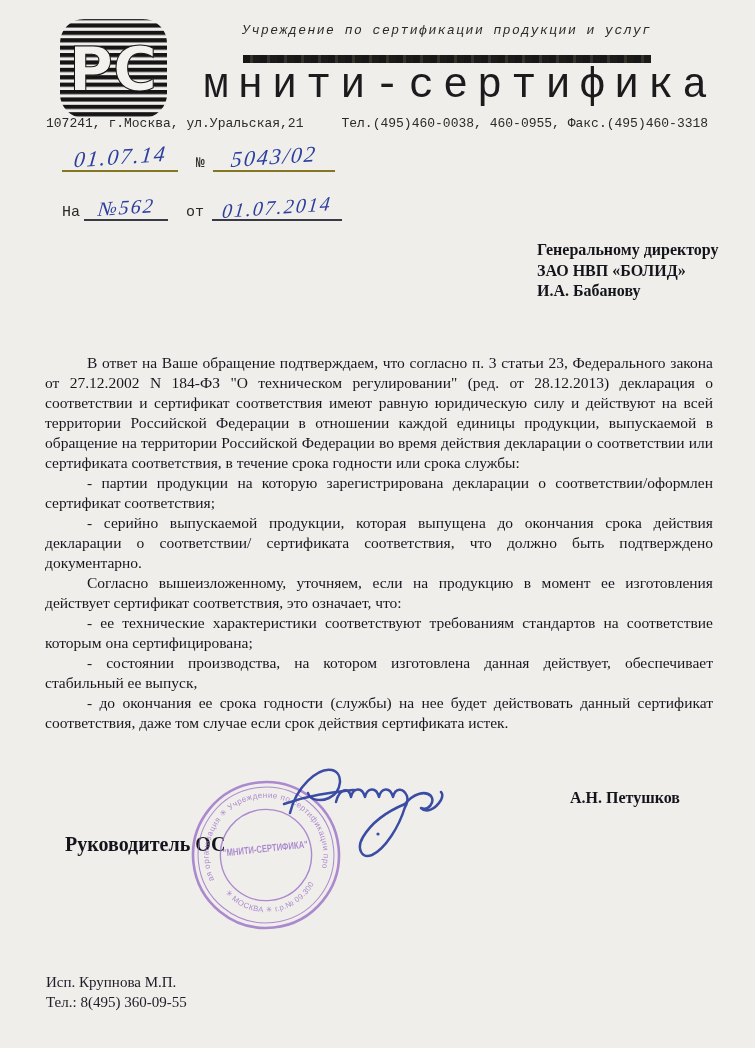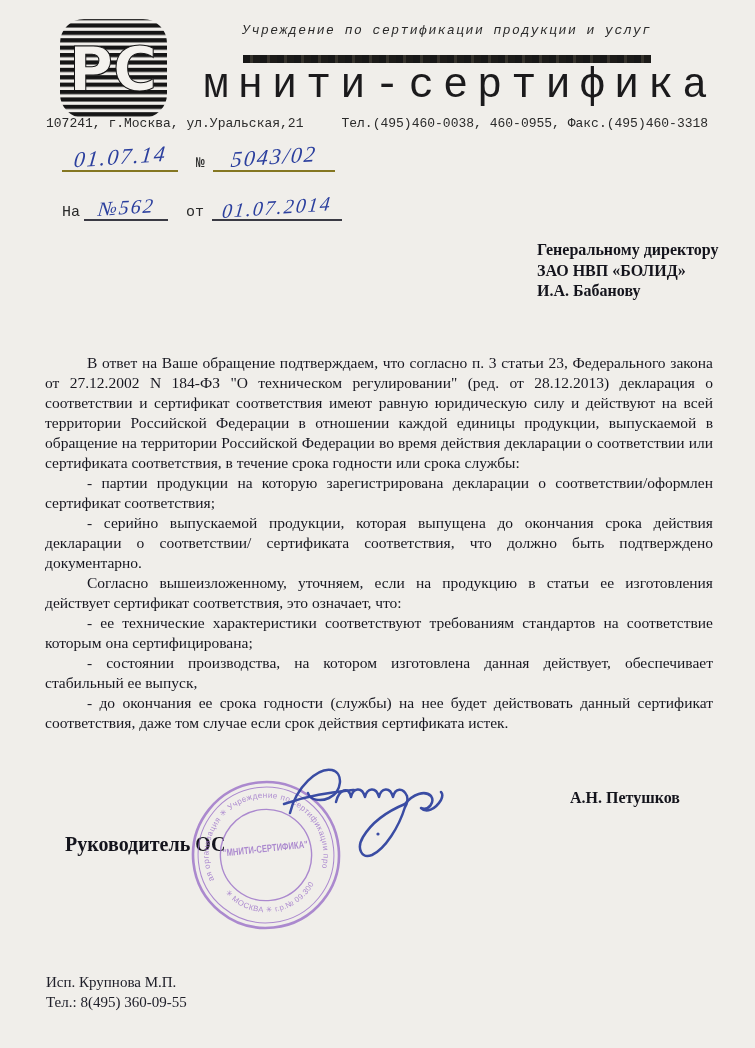--- a/index.html
+++ b/index.html
@@ -118,21 +118,21 @@
   <div class="recipient">
     <div>Генеральному директору</div>
     <div>ЗАО НВП «БОЛИД»</div>
     <div>И.А. Бабанову</div>
   </div>
 
   <div class="body-text">
     <p>В ответ на Ваше обращение подтверждаем, что согласно п. 3 статьи 23, Федерального закона от 27.12.2002 N 184-ФЗ "О техническом регулировании" (ред. от 28.12.2013) декларация о соответствии и сертификат соответствия имеют равную юридическую силу и действуют на всей территории Российской Федерации в отношении каждой единицы продукции, выпускаемой в обращение на территории Российской Федерации во время действия декларации о соответствии или сертификата соответствия, в течение срока годности или срока службы:</p>
     <p>- партии продукции на которую зарегистрирована декларации о соответствии/оформлен сертификат соответствия;</p>
     <p>- серийно выпускаемой продукции, которая выпущена до окончания срока действия декларации о соответствии/ сертификата соответствия, что должно быть подтверждено документарно.</p>
-    <p>Согласно вышеизложенному, уточняем, если на продукцию в статьи ее изготовления действует сертификат соответствия, это означает, что:</p>
+    <p>Согласно вышеизложенному, уточняем, если на продукцию в момент ее изготовления действует сертификат соответствия, это означает, что:</p>
     <p>- ее технические характеристики соответствуют требованиям стандартов на соответствие которым она сертифицирована;</p>
     <p>- состоянии производства, на котором изготовлена данная действует, обеспечивает стабильный ее выпуск,</p>
     <p>- до окончания ее срока годности (службы) на нее будет действовать данный сертификат соответствия, даже  том случае если срок действия сертификата истек.</p>
   </div>
 
   <div class="role">Руководитель ОС</div>
   <div class="name">А.Н. Петушков</div>
 
   <svg class="stamp" viewBox="0 0 150 150" aria-hidden="true">
     <g fill="none" stroke="#9d74c9">

